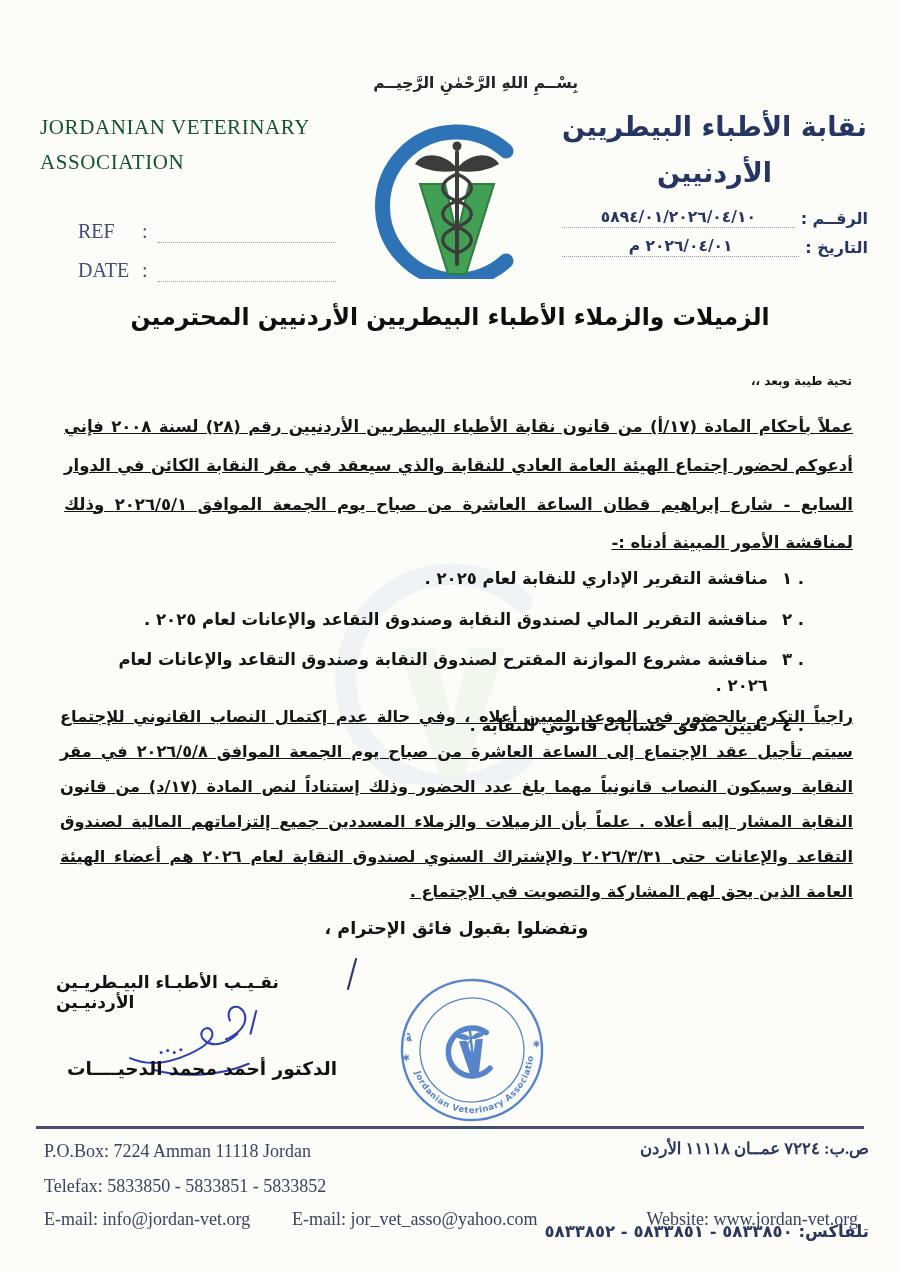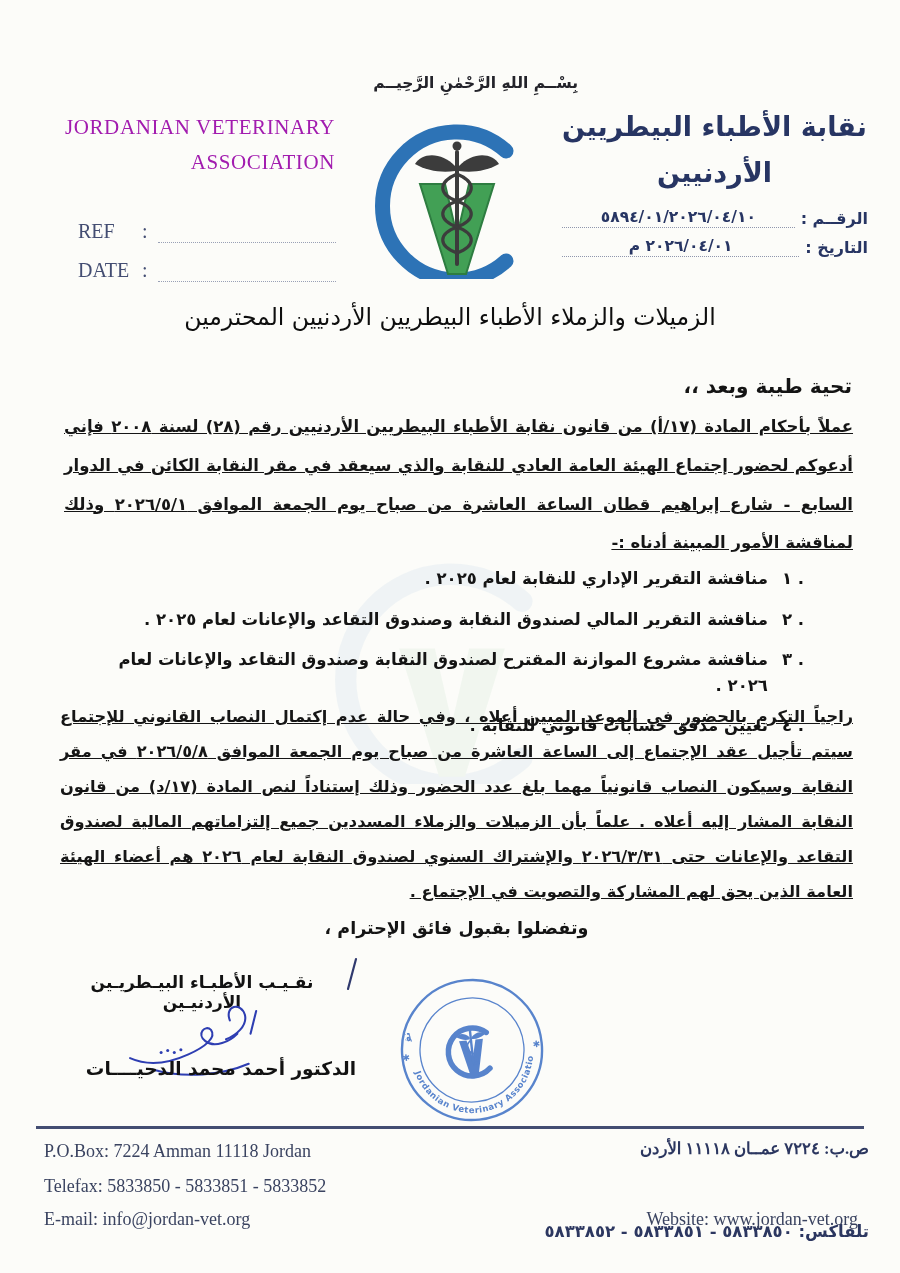--- a/index.html
+++ b/index.html
@@ -4,57 +4,57 @@
 <style>
   html,body{margin:0;padding:0;background:#e8e8e6;}
   .page{
     position:relative;width:900px;height:1273px;margin:0 auto;
     background:#fcfcf9;overflow:hidden;
     font-family:"DejaVu Sans",sans-serif;color:#141414;
   }
   .abs{position:absolute;}
   .rtl{direction:rtl;unicode-bidi:plaintext;}
   
-  .org-en{left:40px;top:110px;width:295px;text-align:right;
-    font-family:"Liberation Serif",serif;font-size:21px;color:#a21caf;
+  .org-en{left:40px;top:110px;width:295px;text-align:left;
+    font-family:"Liberation Serif",serif;font-size:21px;color:#14532d;
     line-height:1.65;letter-spacing:.6px;}
   .bismillah{left:332px;top:74px;width:246px;text-align:right;
     font-size:15.5px;font-weight:bold;color:#23232a;}
   .logo-box{left:352px;top:94px;}
   .org-ar{right:28px;top:104px;width:315px;text-align:center;direction:rtl;
     font-size:27px;font-weight:bold;color:#273563;line-height:1.7;}
   .refblock{left:58px;top:220px;width:278px;
     font-family:"Liberation Serif",serif;font-size:20px;color:#434d72;}
   .refrow{display:flex;align-items:flex-end;margin-bottom:16px;}
   .refrow .lbl{width:62px;margin-left:20px;}
   .refrow .colon{margin:0 10px 0 2px;}
   .dotfill{flex:1;border-bottom:1.6px dotted #99a0b6;height:20px;}
   .numblock{right:32px;top:208px;width:306px;direction:rtl;color:#273563;font-weight:bold;}
   .numrow{display:flex;align-items:flex-end;margin-bottom:9px;}
   .numrow .lbl{font-size:16px;margin-left:6px;white-space:nowrap;}
   .numrow .dotline{flex:1;border-bottom:1.3px dotted #8f96ad;text-align:center;
     font-size:15.5px;padding-bottom:1px;}
   
   .letter-title{top:303px;left:0;right:0;text-align:center;direction:rtl;
-    font-size:23.5px;font-weight:normal;color:#0e0e0e;}
-  .greeting{right:48px;top:374px;direction:rtl;font-size:20px;font-weight:bold;}
+    font-size:23.5px;font-weight:bold;color:#0e0e0e;}
+  .greeting{right:48px;top:374px;direction:rtl;font-size:12px;font-weight:bold;}
   .para{direction:rtl;text-align:justify;font-weight:bold;color:#161616;text-decoration:underline;}
   .para1{top:408px;left:64px;right:47px;font-size:16.5px;line-height:2.35;}
   .list{top:566px;right:96px;left:90px;direction:rtl;}
   .li{display:flex;gap:14px;margin-bottom:15px;font-size:16.5px;font-weight:bold;line-height:1.55;}
   .li-num{white-space:nowrap;}
   .para2{top:700px;left:60px;right:47px;font-size:16.2px;line-height:2.16;}
   .closing{top:918px;left:0;right:0;text-align:center;direction:rtl;
     font-size:17.5px;font-weight:bold;padding-left:13px;}
   
-  .sig-title{left:56px;top:972px;width:292px;text-align:center;direction:rtl;
+  .sig-title{left:56px;top:972px;width:292px;text-align:left;direction:rtl;
     font-size:17px;font-weight:bold;color:#121212;}
   .sig-tick{left:344px;top:956px;}
   .sig-svg{left:112px;top:996px;}
-  .sig-name{left:48px;top:1058px;width:308px;text-align:right;direction:rtl;
+  .sig-name{left:48px;top:1058px;width:308px;text-align:center;direction:rtl;
     font-size:18.5px;font-weight:bold;letter-spacing:.5px;color:#121212;}
   .stamp{left:396px;top:974px;opacity:.92;}
   .wm{left:302px;top:520px;opacity:.055;filter:blur(.6px);pointer-events:none;}
   
   .footer-rule{left:36px;right:36px;top:1126px;height:3px;background:#434d72;}
   .f-en{font-family:"Liberation Serif",serif;font-size:18px;color:#3a4360;white-space:nowrap;}
   .f-ar{direction:rtl;font-size:16.5px;font-weight:bold;color:#2c3760;white-space:nowrap;}
   .f1en{left:44px;top:1141px;} .f1ar{right:31px;top:1139px;font-family:Liberation Serif, serif;}
   .f2en{left:44px;top:1176px;} .f2ar{right:31px;top:1174px;margin-top:48px;}
   .f3a{left:44px;top:1209px;} .f3b{left:292px;top:1209px;} .f3c{right:42px;top:1209px;}
@@ -209,15 +209,16 @@
 
   <div class="abs footer-rule"></div>
 
   <div class="abs f-en f1en">P.O.Box: 7224  Amman  11118  Jordan</div>
   <div class="abs f-ar f1ar">ص.ب: ٧٢٢٤ عمــان ١١١١٨ الأردن</div>
 
   <div class="abs f-en f2en">Telefax: 5833850 - 5833851 - 5833852</div>
   <div class="abs f-ar f2ar">تلفاكس: ٥٨٣٣٨٥٠ - ٥٨٣٣٨٥١ - ٥٨٣٣٨٥٢</div>
 
   <div class="abs f-en f3a">E-mail: info@jordan-vet.org</div>
+  <div class="abs f-en f3b">E-mail: jor_vet_asso@yahoo.com</div>
   <div class="abs f-en f3c">Website: www.jordan-vet.org</div>
 
 </div>
 
 </body></html>

